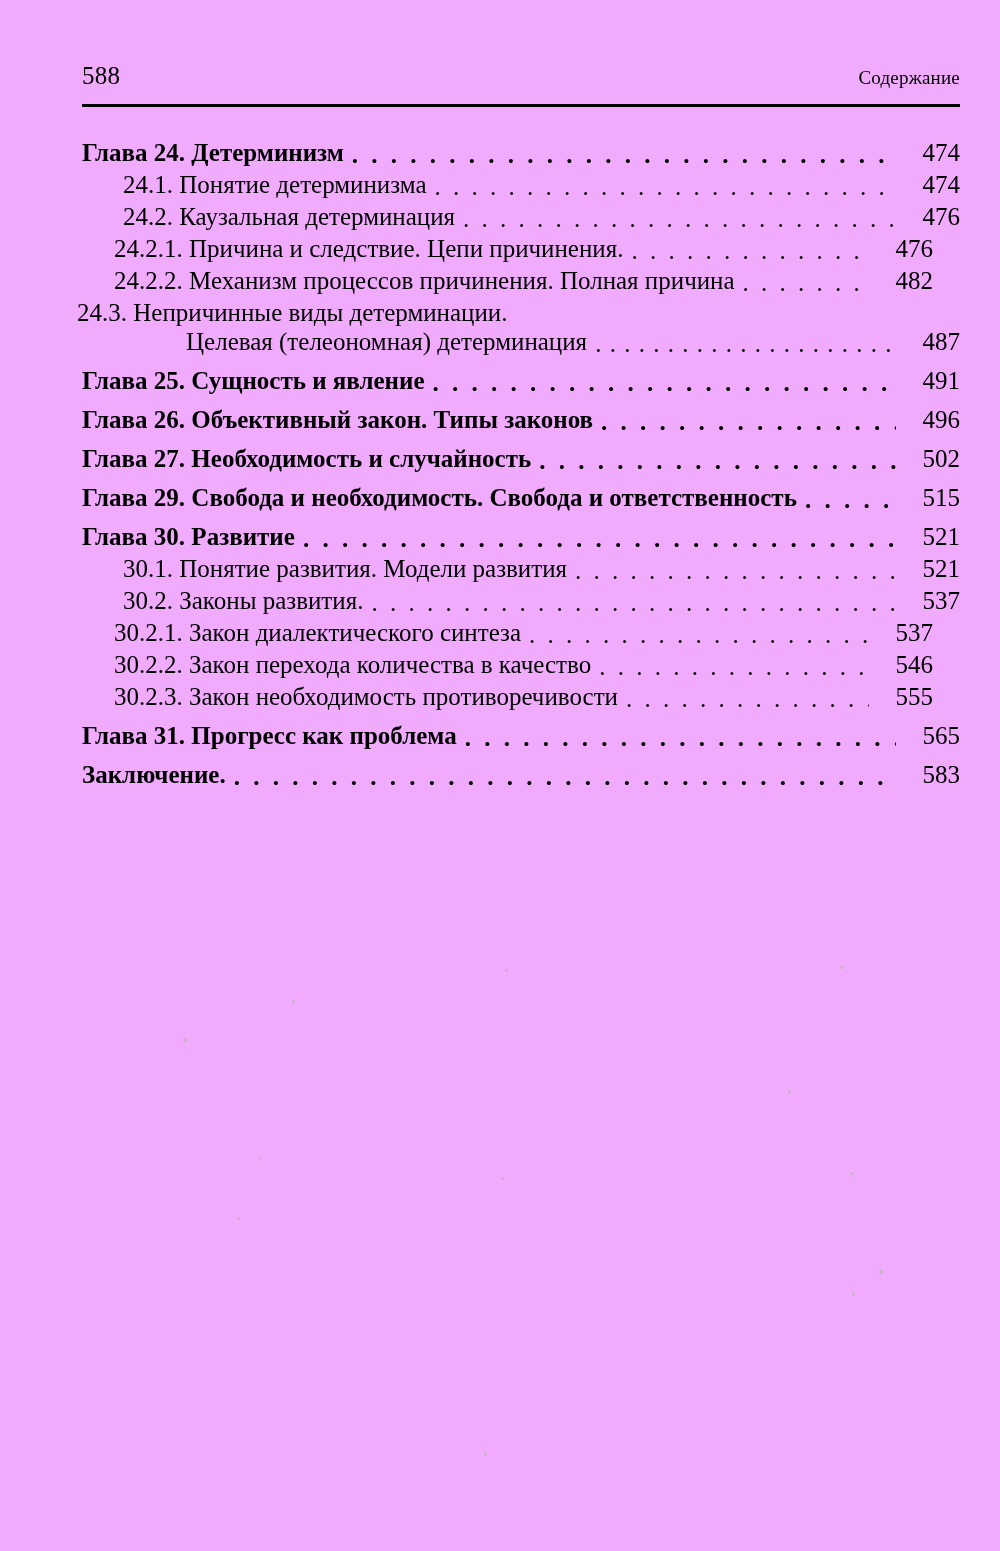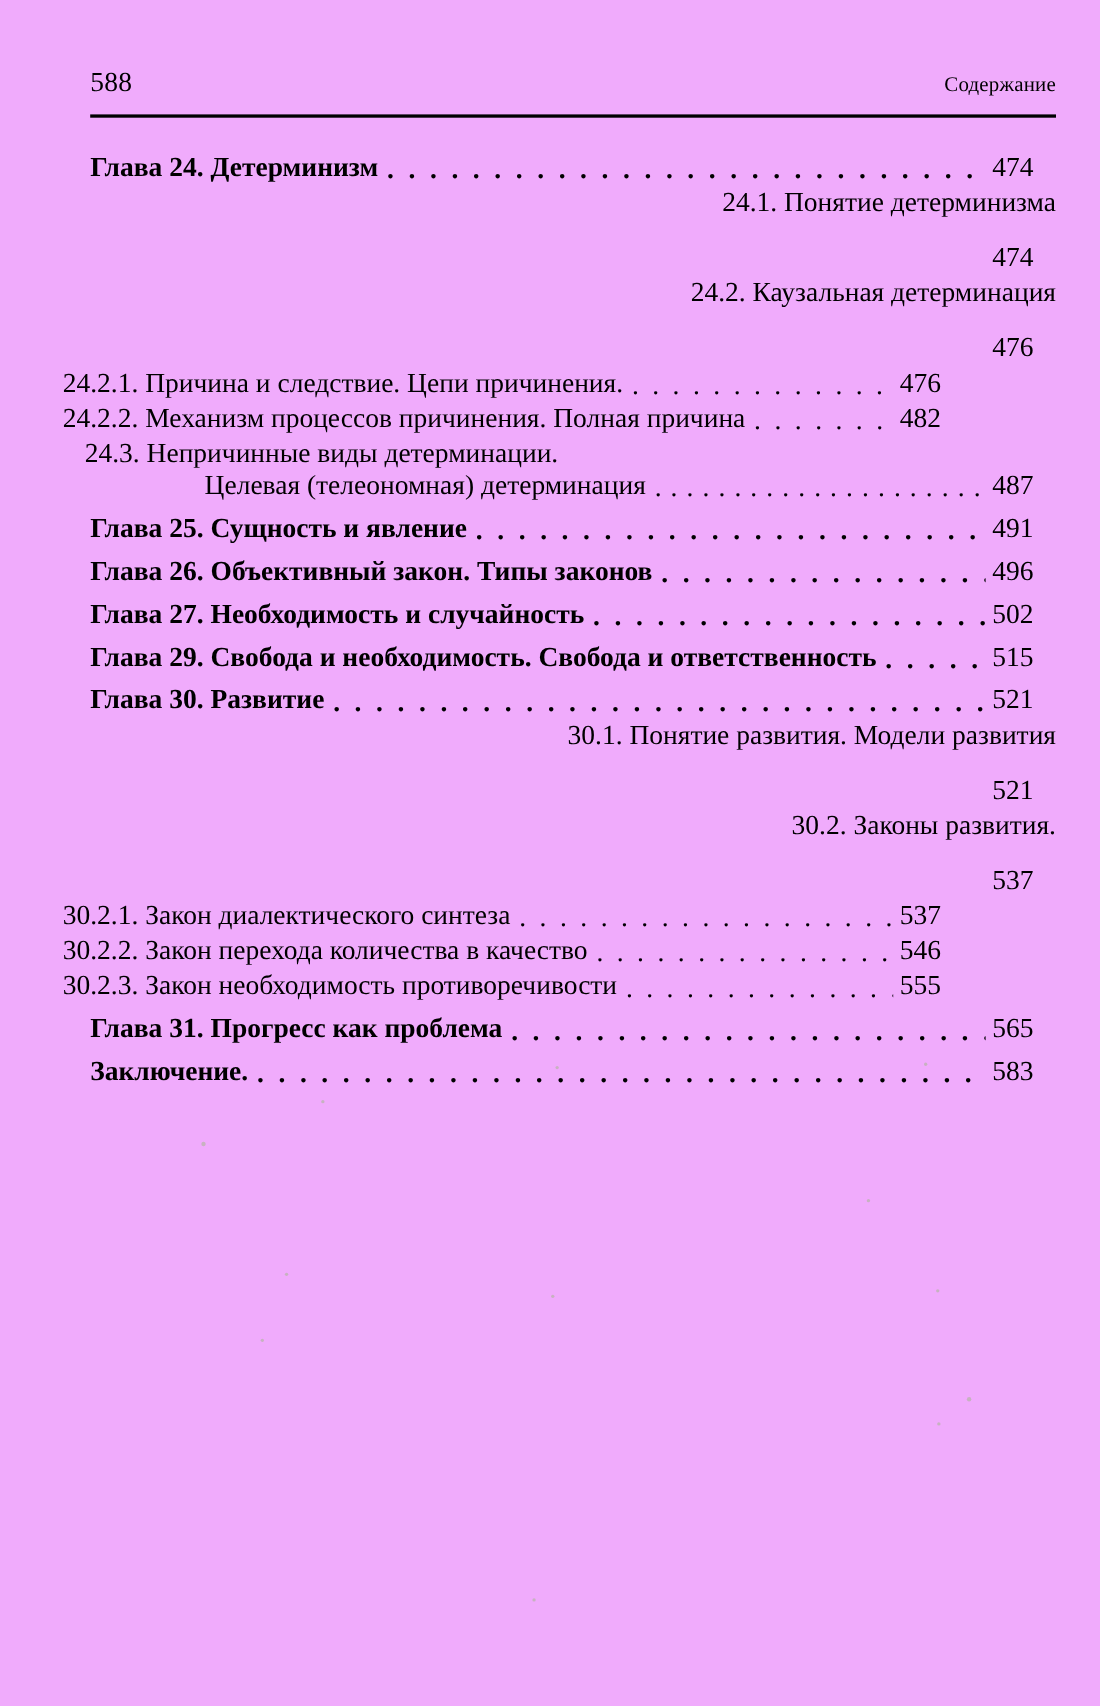--- a/index.html
+++ b/index.html
@@ -87,51 +87,50 @@
     position: absolute;
     left: 0;
     bottom: -0.06em;
     white-space: nowrap;
     letter-spacing: 1px;
   }
 
   .toc-page {
     flex: 0 0 auto;
     width: 58px;
-    text-align: left;
+    text-align: right;
     white-space: nowrap;
   }
 
   
   .level-1 {
     font-weight: bold;
     font-size: 25px;
     margin-top: 0;
     padding-top: 14px;
   }
   .level-1 .leader::before { font-weight: bold; letter-spacing: 3.5px; }
   .level-1 .toc-page { font-weight: 400; }
 
   
   .level-2 {
     font-weight: 400;
     font-size: 25px;
     padding-top: 7px;
     margin-left: 123px;
     width: 837px;
-    flex-direction: column;
   }
   .level-2 .leader::before { letter-spacing: 3px; }
 
   
   .level-3 {
     font-weight: 400;
     font-size: 25px;
     padding-top: 7px;
-    margin-left: 57px;
+    margin-left: 114px;
     width: 819px;
   }
   .level-3 .leader::before { letter-spacing: 3px; }
 
   
   .wrap-first {
     padding-top: 7px;
     margin-left: 77px;
     width: 837px;
     font-size: 25px;

